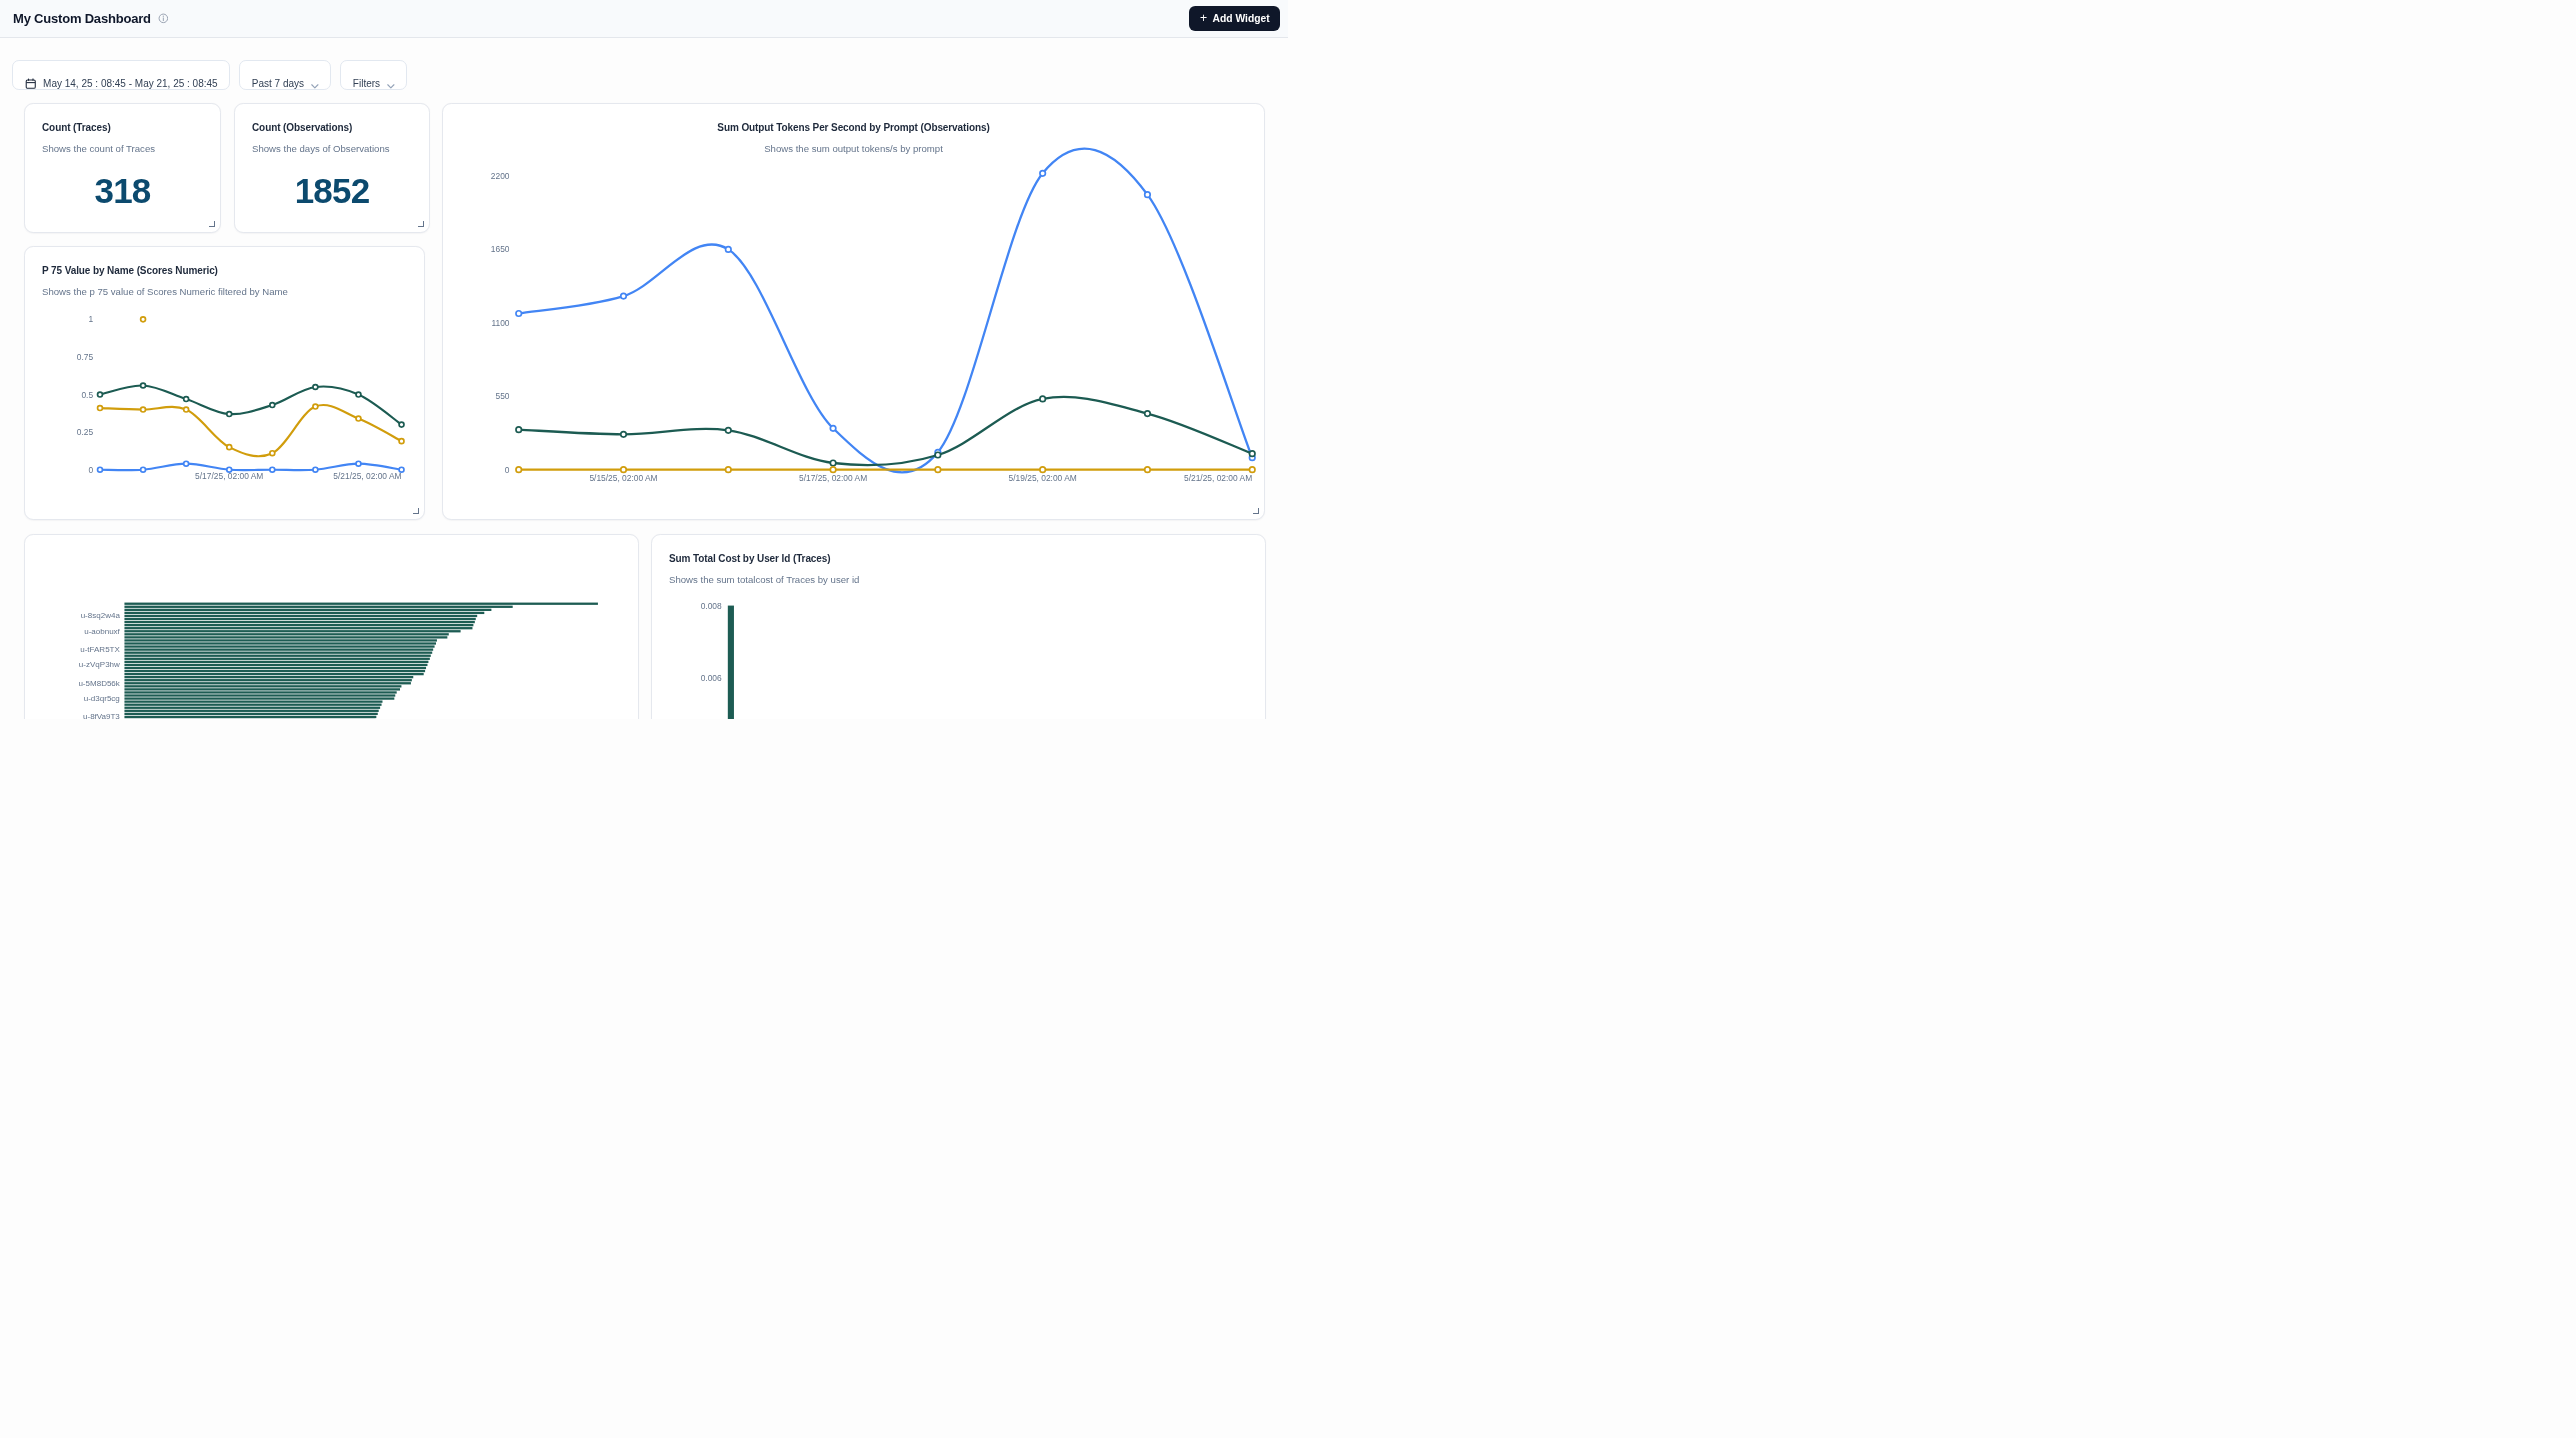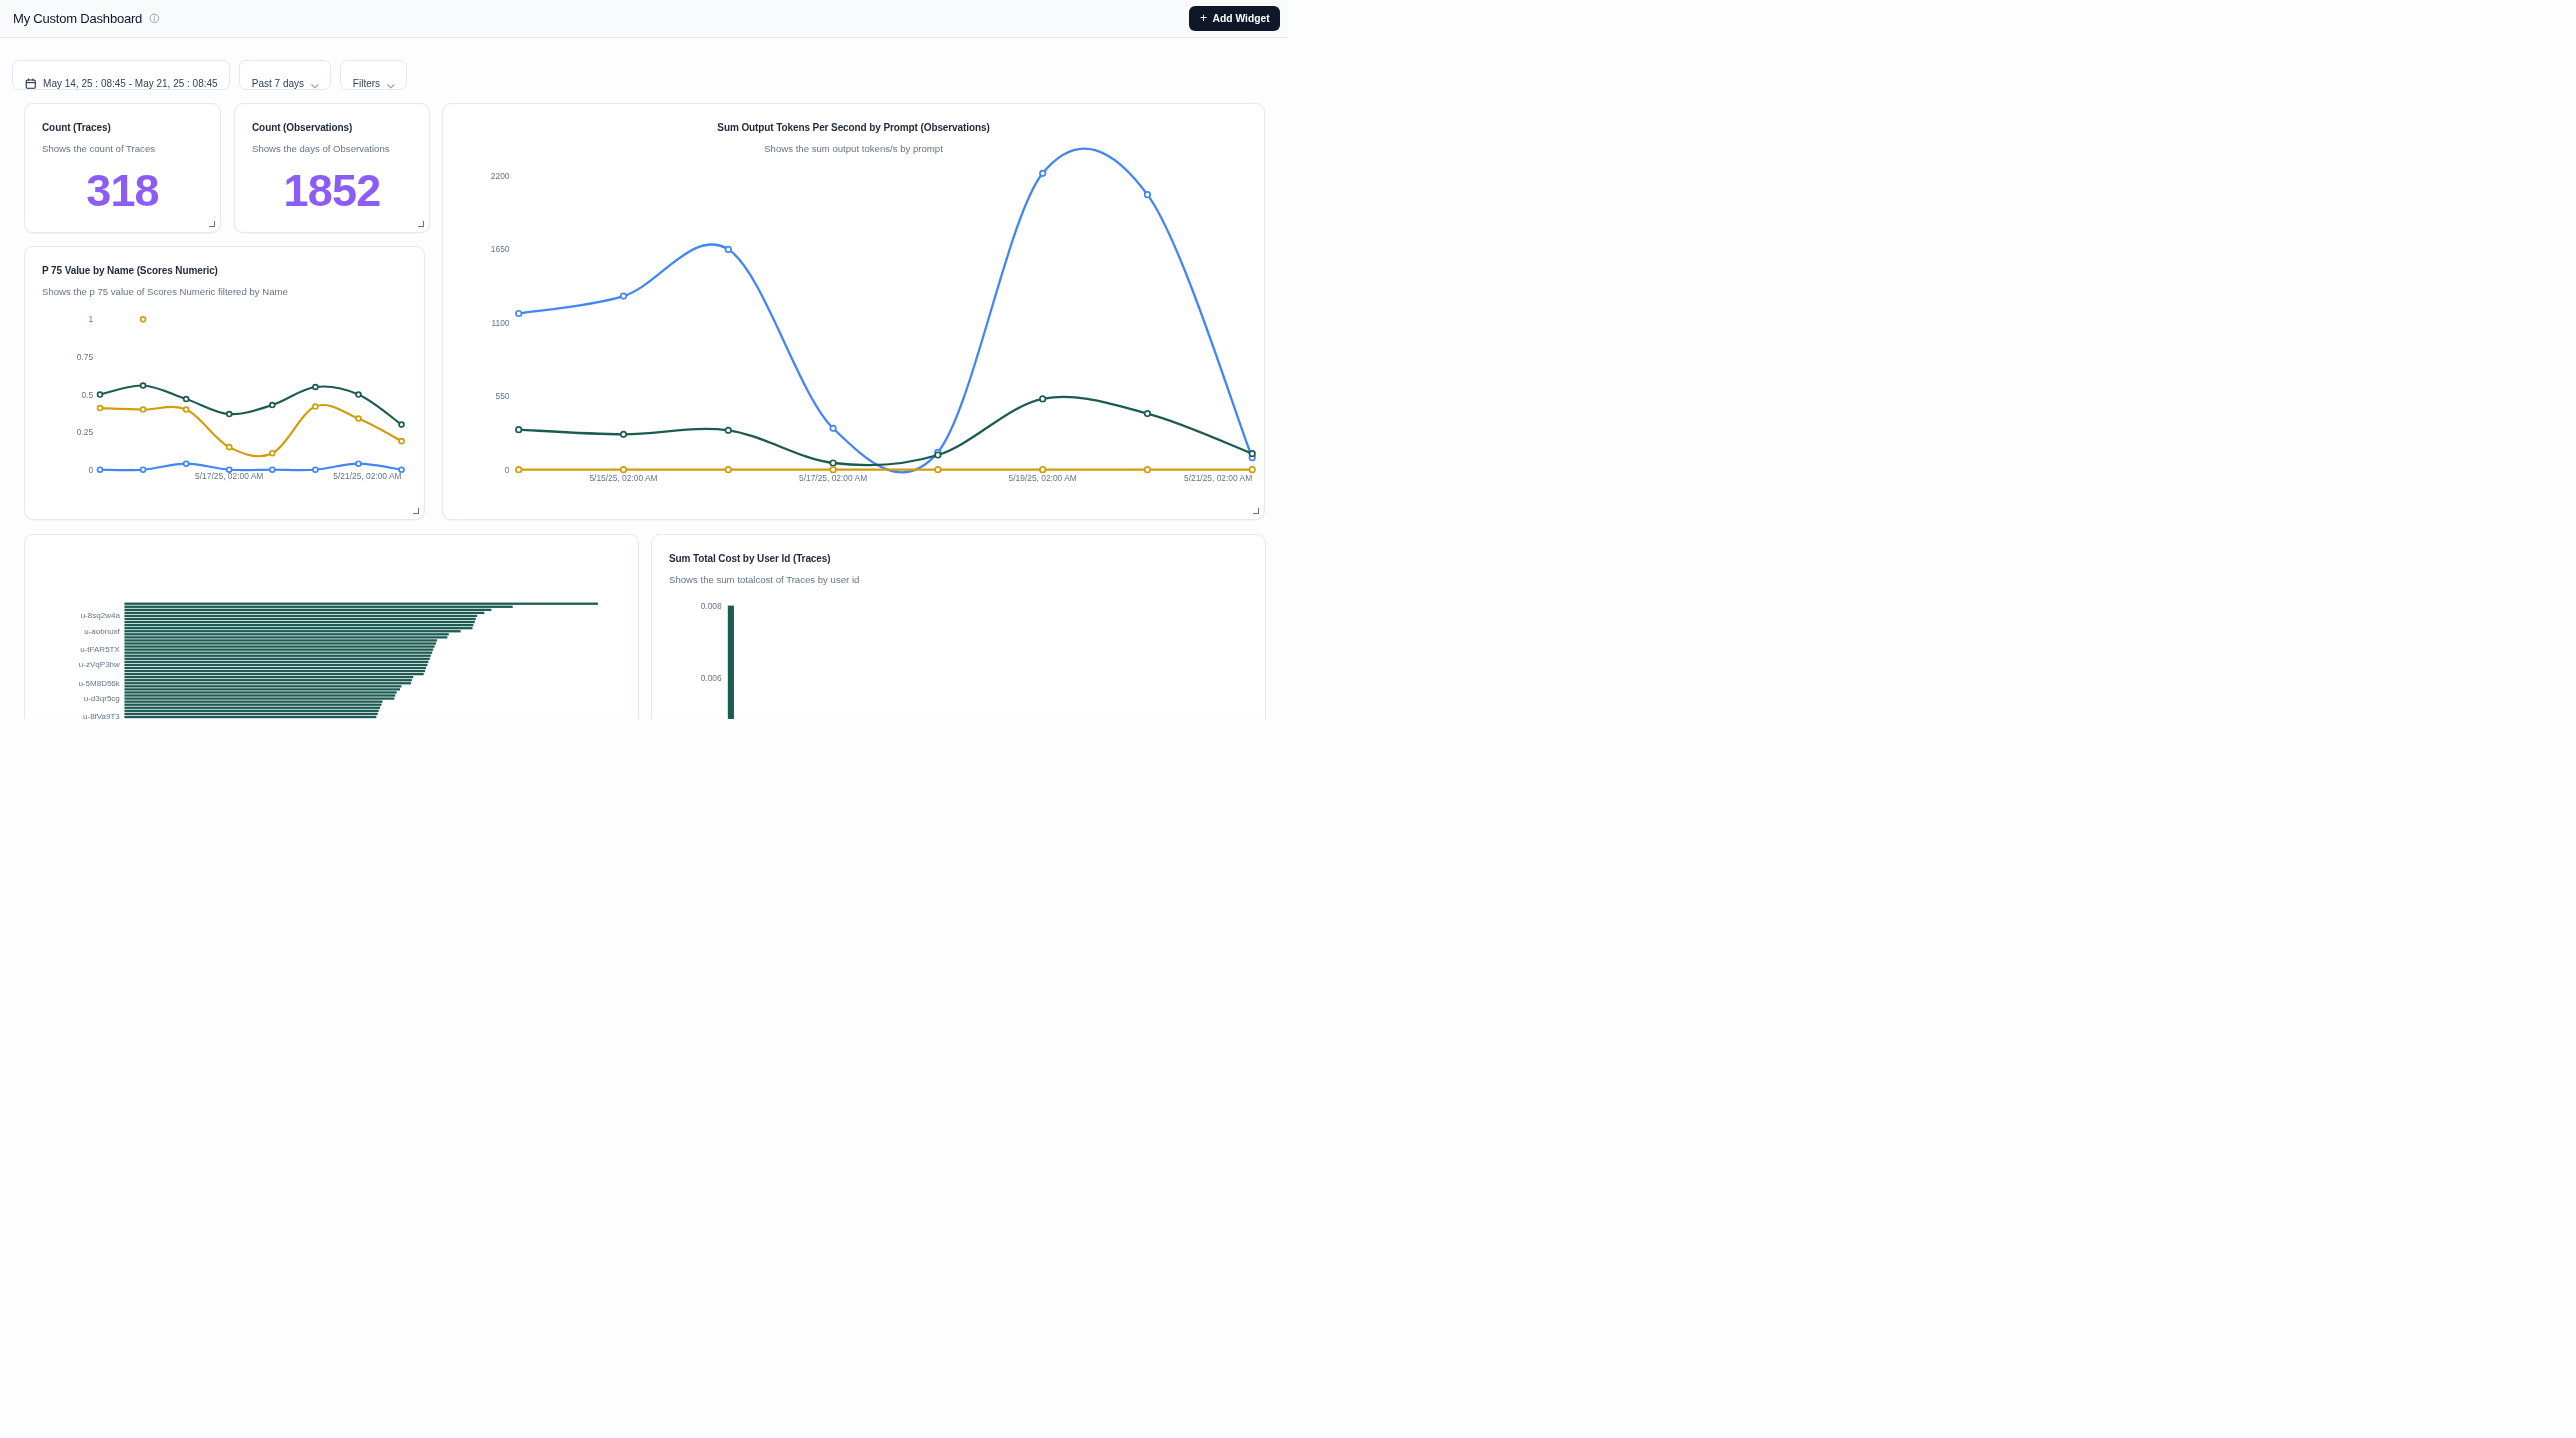--- a/index.html
+++ b/index.html
@@ -5,21 +5,21 @@
   * { margin:0; padding:0; box-sizing:border-box; }
   html,body { width:1288px; height:719px; overflow:hidden; }
   body { font-family:"Liberation Sans", sans-serif; background:#fdfdfd; color:#1e293b; }
   .page { position:relative; width:1288px; height:719px; overflow:hidden; }
 
   
   .hdr { position:absolute; left:0; top:0; width:100%; height:38px;
          background:#f8fafc; border-bottom:0.8px solid #e4e7ec;
          display:flex; align-items:center; justify-content:space-between; padding:0 7.7px 0 13px; }
   .hdr-left { display:flex; align-items:center; gap:6.9px; }
-  .hdr h1 { font-size:13px; font-weight:400; color:#0f172a; letter-spacing:-0.2px; }
+  .hdr h1 { font-size:13px; font-weight:700; color:#0f172a; letter-spacing:-0.2px; }
   .info { display:inline-flex; width:10.7px; height:10.7px; color:#9aa3b2; cursor:pointer; }
   .btn-dark { display:flex; align-items:center; gap:5.4px; background:#0f1729; color:#fff;
               border:none; border-radius:6.1px; height:24.5px; padding:0 10.7px;
               font-family:inherit; font-size:10.3px; font-weight:600; cursor:pointer; }
   .btn-dark .plus { font-size:12.2px; font-weight:400; line-height:1; margin-top:-0.8px; }
 
   
   .toolbar { position:absolute; left:12.2px; top:60px; display:flex; gap:9.2px; }
   .pill { display:flex; align-items:flex-end; gap:6.9px; height:30px; background:#fff;
           border:0.8px solid #e2e8f0; border-radius:6.9px; padding:0 11.5px;
@@ -27,21 +27,21 @@
   .pill svg { flex:none; }
 
   
   .card { position:absolute; background:#fff; border:0.8px solid #e5e8ee; border-radius:9.2px;
           box-shadow:0 0.8px 1.5px rgba(16,24,40,.04); overflow:hidden; }
   .card-head { padding:17.6px 17px 0 17px; }
   .card-title { font-size:10px; font-weight:600; color:#1e293b; letter-spacing:-0.1px; }
   .card-sub { margin-top:10px; font-size:9.6px; color:#64748b; }
   .stat-wrap { position:absolute; left:0; right:0; top:60px; bottom:13.8px;
                display:flex; align-items:center; justify-content:center; }
-  .stat { font-size:45px; font-weight:700; color:#8b5cf6; letter-spacing:-0.8px; }
+  .stat { font-size:35px; font-weight:700; color:#0c4a6e; letter-spacing:-0.8px; }
   .rsz { position:absolute; right:5.4px; bottom:5.4px; width:6.1px; height:6.1px;
          border-right:1.5px solid #64748b; border-bottom:1.5px solid #64748b; cursor:nwse-resize; }
   .chart-svg { position:absolute; left:0; top:0; }
   text.ax { fill:#64748b; font-size:11px; }
   text.axs { fill:#64748b; font-size:10.5px; }
 </style>
 </head>
 <body>
 
 <div class="page">

